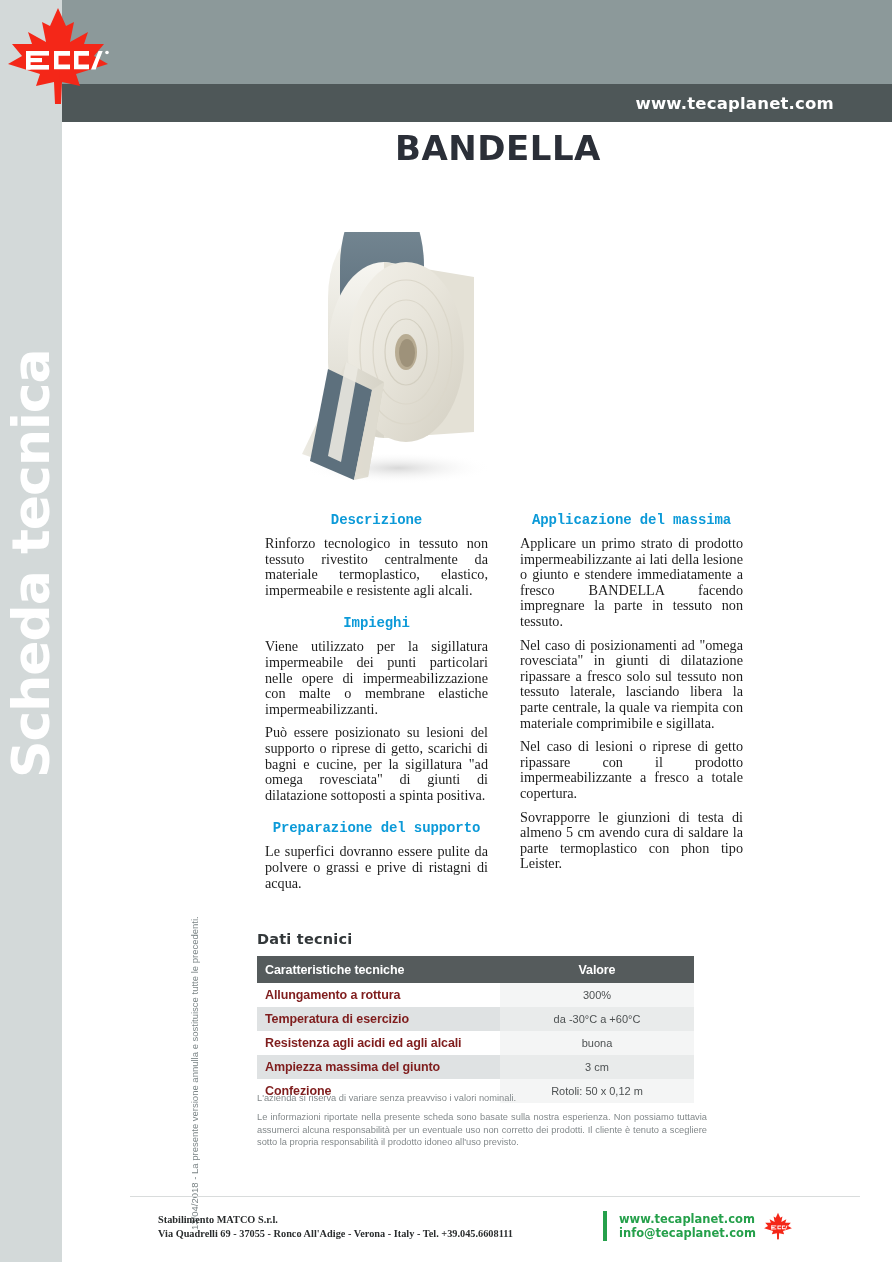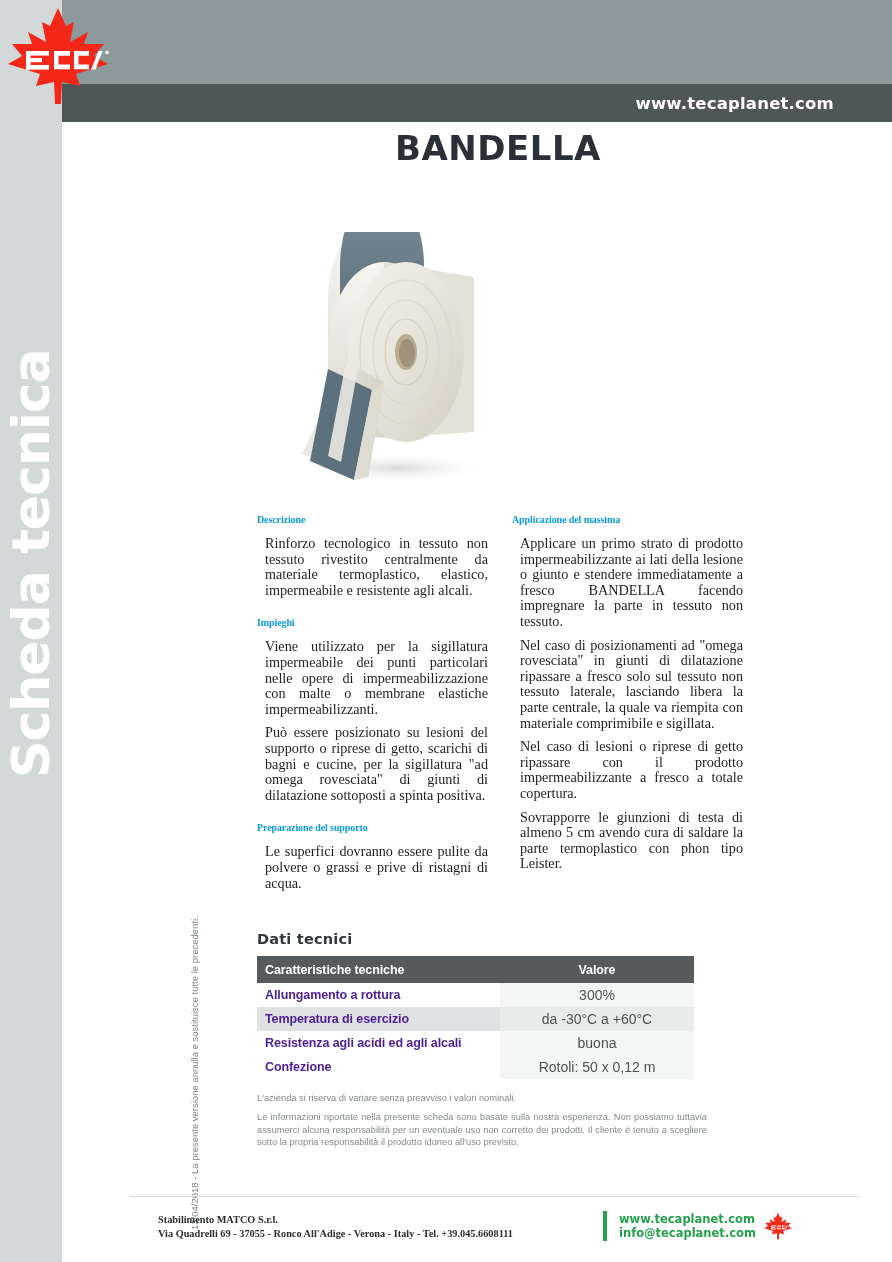--- a/index.html
+++ b/index.html
@@ -121,25 +121,26 @@
   .col {
     position: absolute;
     top: 512px;
     width: 239px;
   }
   .col-left  { left: 257px; }
   .col-right { left: 512px; }
 
   .sec-head {
     color: #0c9ad8;
-    font-size: 10px;
+    font-size: 14px;
     font-weight: bold;
     line-height: 16px;
     letter-spacing: -0.1px;
-    font-family: Liberation Serif, serif;
+    font-family: Liberation Mono, monospace;
+    text-align: center;
   }
   .sec-head.mt { margin-top: 17px; }
 
   .sec-body {
     font-family: "Liberation Serif", serif;
     font-size: 14.2px;
     line-height: 15.6px;
     color: #1d1d1d;
     text-align: justify;
     text-justify: inter-word;
@@ -172,33 +173,33 @@
     font-weight: bold;
     height: 27px;
     letter-spacing: -0.1px;
   }
   table.dati th.c1 { text-align: left;   padding-left: 8px; width: 243px; }
   table.dati th.c2 { text-align: center; width: 194px; }
 
   table.dati td {
     height: 24px;
     font-size: 12px;
-    color: #4c1d95;
+    color: #7f1d1d;
   }
   table.dati td.c1 {
     text-align: left;
     padding-left: 8px;
     font-weight: bold;
     font-size: 12.5px;
     letter-spacing: -0.1px;
   }
   table.dati td.c2 {
     text-align: center;
     color: #4d5152;
-    font-size: 14px;
+    font-size: 11px;
   }
   table.dati tr.odd  td.c1 { background: #ffffff; }
   table.dati tr.odd  td.c2 { background: #f4f5f5; }
   table.dati tr.even td.c1 { background: #dfe2e3; }
   table.dati tr.even td.c2 { background: #e9ebeb; }
 
   
   .disclaimer {
     position: absolute;
     left: 257px; top: 1092px;
@@ -373,20 +374,24 @@
         <td class="c2">300%</td>
       </tr>
       <tr class="even">
         <td class="c1">Temperatura di esercizio</td>
         <td class="c2">da -30°C a +60°C</td>
       </tr>
       <tr class="odd">
         <td class="c1">Resistenza agli acidi ed agli alcali</td>
         <td class="c2">buona</td>
       </tr>
+      <tr class="even">
+        <td class="c1">Ampiezza massima del giunto</td>
+        <td class="c2">3 cm</td>
+      </tr>
       <tr class="odd">
         <td class="c1">Confezione</td>
         <td class="c2">Rotoli: 50 x 0,12 m</td>
       </tr>
     </tbody>
   </table>
 
   <div class="disclaimer">
     <div class="d1">L'azienda si riserva di variare senza preavviso i valori nominali.</div>
     <div class="d2">Le informazioni riportate nella presente scheda sono basate sulla nostra esperienza. Non possiamo tuttavia assumerci alcuna responsabilità per un eventuale uso non corretto dei prodotti. Il cliente è tenuto a scegliere sotto la propria responsabilità il prodotto idoneo all'uso previsto.</div>

